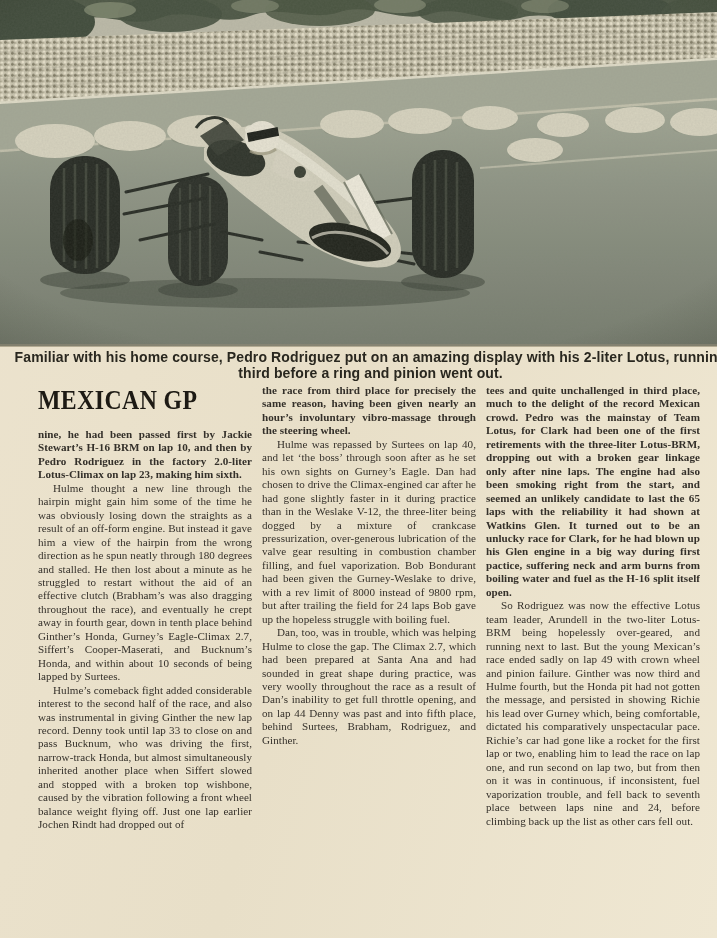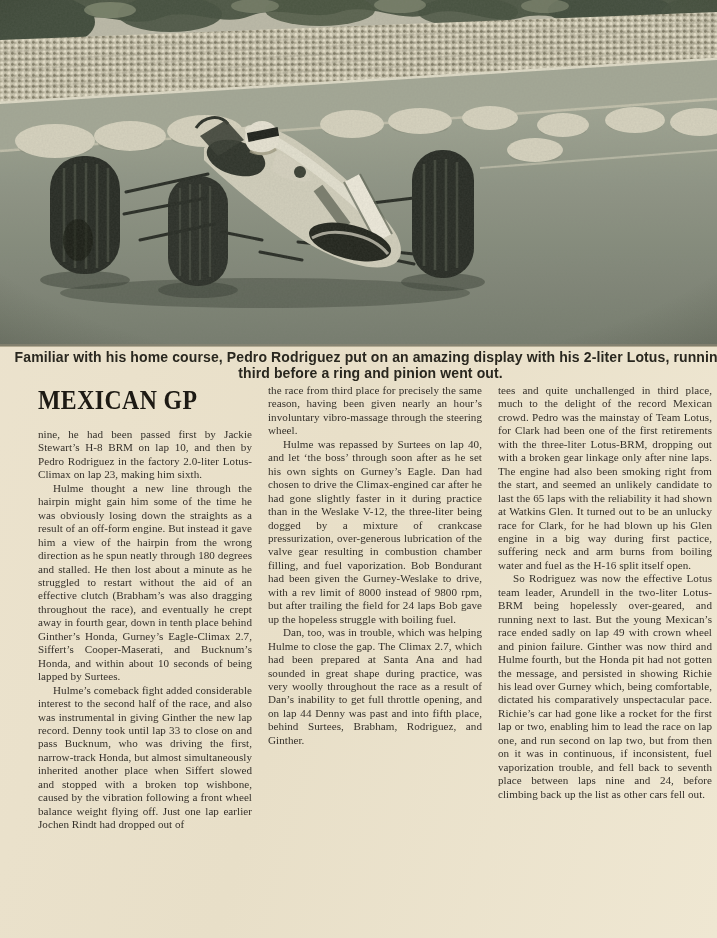--- a/index.html
+++ b/index.html
@@ -18,30 +18,30 @@
   }
   .photo svg{display:block;width:100%;height:100%;}
   .caption{
     position:absolute;top:349px;left:12px;width:717px;
     text-align:center;
     font-family:"Liberation Sans",sans-serif;font-weight:bold;
     font-size:14px;letter-spacing:0.12px;color:#29271f;
   }
   .article{
     position:absolute;top:384px;left:0;width:717px;height:554px;
-    display:flex;gap:16px;
+    display:flex;gap:10px;
     padding-left:38px;padding-right:17px;box-sizing:border-box;
   }
   .col{
     flex:0 0 214px;width:214px;height:100%;overflow:hidden;
     font-size:11.1px;line-height:13.45px;text-align:justify;
     color:#34302a;letter-spacing:0.04px;
   }
   .col p{margin:0;text-indent:15px;}
-  .col p.noind{text-indent:0;}
+  .col p.noind{text-indent:0;font-weight:bold;}
   h1.title{
     margin:3px 0 15px 0;
     font-size:27px;line-height:26px;font-weight:bold;color:#1d1a14;
     letter-spacing:0.5px;white-space:nowrap;
     transform:scaleX(0.88);transform-origin:left center;
   }
   p.continued{font-style:italic;text-align:center;text-indent:0 !important;}
 </style>
 </head>
 <body>
@@ -204,21 +204,21 @@
       <rect width="717" height="346" fill="url(#vigG)"></rect>
       <rect y="344" width="717" height="2" fill="#8f8974" opacity="0.6"></rect>
     </svg>
   </figure>
 
   <div class="caption">Familiar with his home course, Pedro Rodriguez put on an amazing display with his 2-liter Lotus, running third before a ring and pinion went out.</div>
 
   <div class="article">
     <div class="col">
       <h1 class="title">MEXICAN GP</h1>
-      <p class="noind">nine, he had been passed first by Jackie Stewart’s H-8 BRM on lap 10, and then by Pedro Rodriguez in the factory 2.0-liter Lotus-Climax on lap 23, making him sixth.</p>
+      <p class="noind">nine, he had been passed first by Jackie Stewart’s H-16 BRM on lap 10, and then by Pedro Rodriguez in the factory 2.0-liter Lotus-Climax on lap 23, making him sixth.</p>
       <p>Hulme thought a new line through the hairpin might gain him some of the time he was obviously losing down the straights as a result of an off-form engine. But instead it gave him a view of the hairpin from the wrong direction as he spun neatly through 180 degrees and stalled. He then lost about a minute as he struggled to restart without the aid of an effective clutch (Brabham’s was also dragging throughout the race), and eventually he crept away in fourth gear, down in tenth place behind Ginther’s Honda, Gurney’s Eagle-Climax 2.7, Siffert’s Cooper-Maserati, and Bucknum’s Honda, and within about 10 seconds of being lapped by Surtees.</p>
       <p>Hulme’s comeback fight added considerable interest to the second half of the race, and also was instrumental in giving Ginther the new lap record. Denny took until lap 33 to close on and pass Bucknum, who was driving the first, narrow-track Honda, but almost simultaneously inherited another place when Siffert slowed and stopped with a broken top wishbone, caused by the vibration following a front wheel balance weight flying off. Just one lap earlier Jochen Rindt had dropped out of</p>
     </div>
     <div class="col">
       <p class="noind">the race from third place for precisely the same reason, having been given nearly an hour’s involuntary vibro-massage through the steering wheel.</p>
       <p>Hulme was repassed by Surtees on lap 40, and let ‘the boss’ through soon after as he set his own sights on Gurney’s Eagle. Dan had chosen to drive the Climax-engined car after he had gone slightly faster in it during practice than in the Weslake V-12, the three-liter being dogged by a mixture of crankcase pressurization, over-generous lubrication of the valve gear resulting in combustion chamber filling, and fuel vaporization. Bob Bondurant had been given the Gurney-Weslake to drive, with a rev limit of 8000 instead of 9800 rpm, but after trailing the field for 24 laps Bob gave up the hopeless struggle with boiling fuel.</p>
       <p>Dan, too, was in trouble, which was helping Hulme to close the gap. The Climax 2.7, which had been prepared at Santa Ana and had sounded in great shape during practice, was very woolly throughout the race as a result of Dan’s inability to get full throttle opening, and on lap 44 Denny was past and into fifth place, behind Surtees, Brabham, Rodriguez, and Ginther.</p>
     </div>
     <div class="col">
       <p class="noind">tees and quite unchallenged in third place, much to the delight of the record Mexican crowd. Pedro was the mainstay of Team Lotus, for Clark had been one of the first retirements with the three-liter Lotus-BRM, dropping out with a broken gear linkage only after nine laps. The engine had also been smoking right from the start, and seemed an unlikely candidate to last the 65 laps with the reliability it had shown at Watkins Glen. It turned out to be an unlucky race for Clark, for he had blown up his Glen engine in a big way during first pactice, suffering neck and arm burns from boiling water and fuel as the H-16 split itself open.</p>

